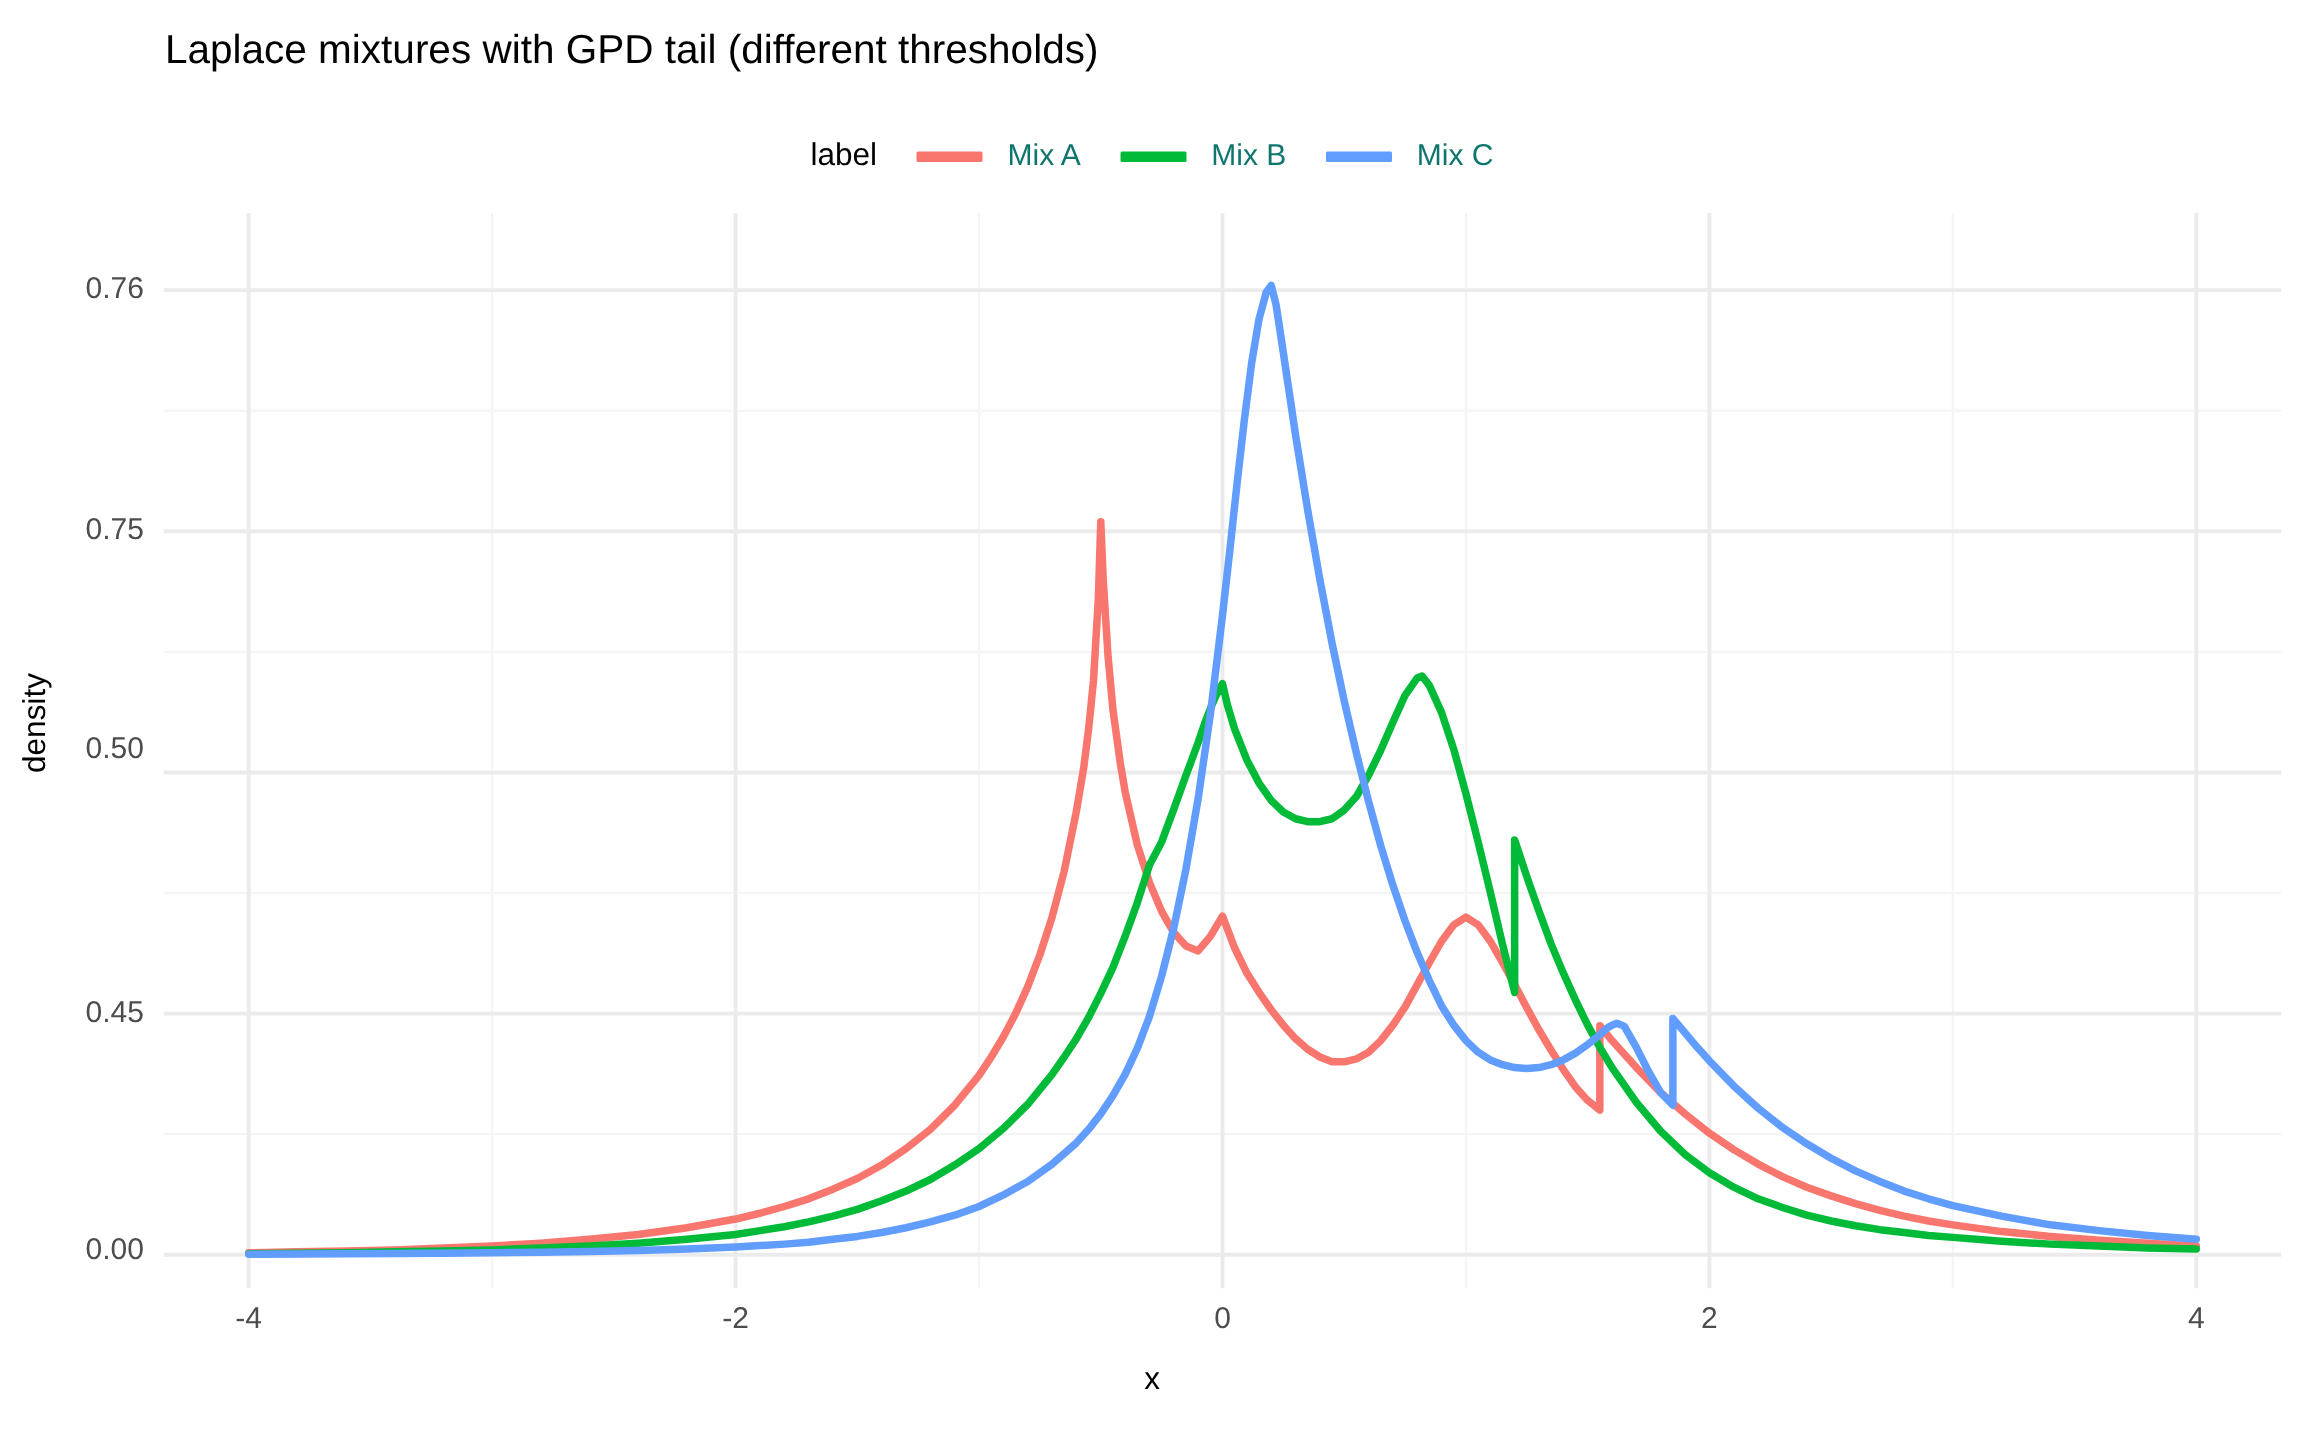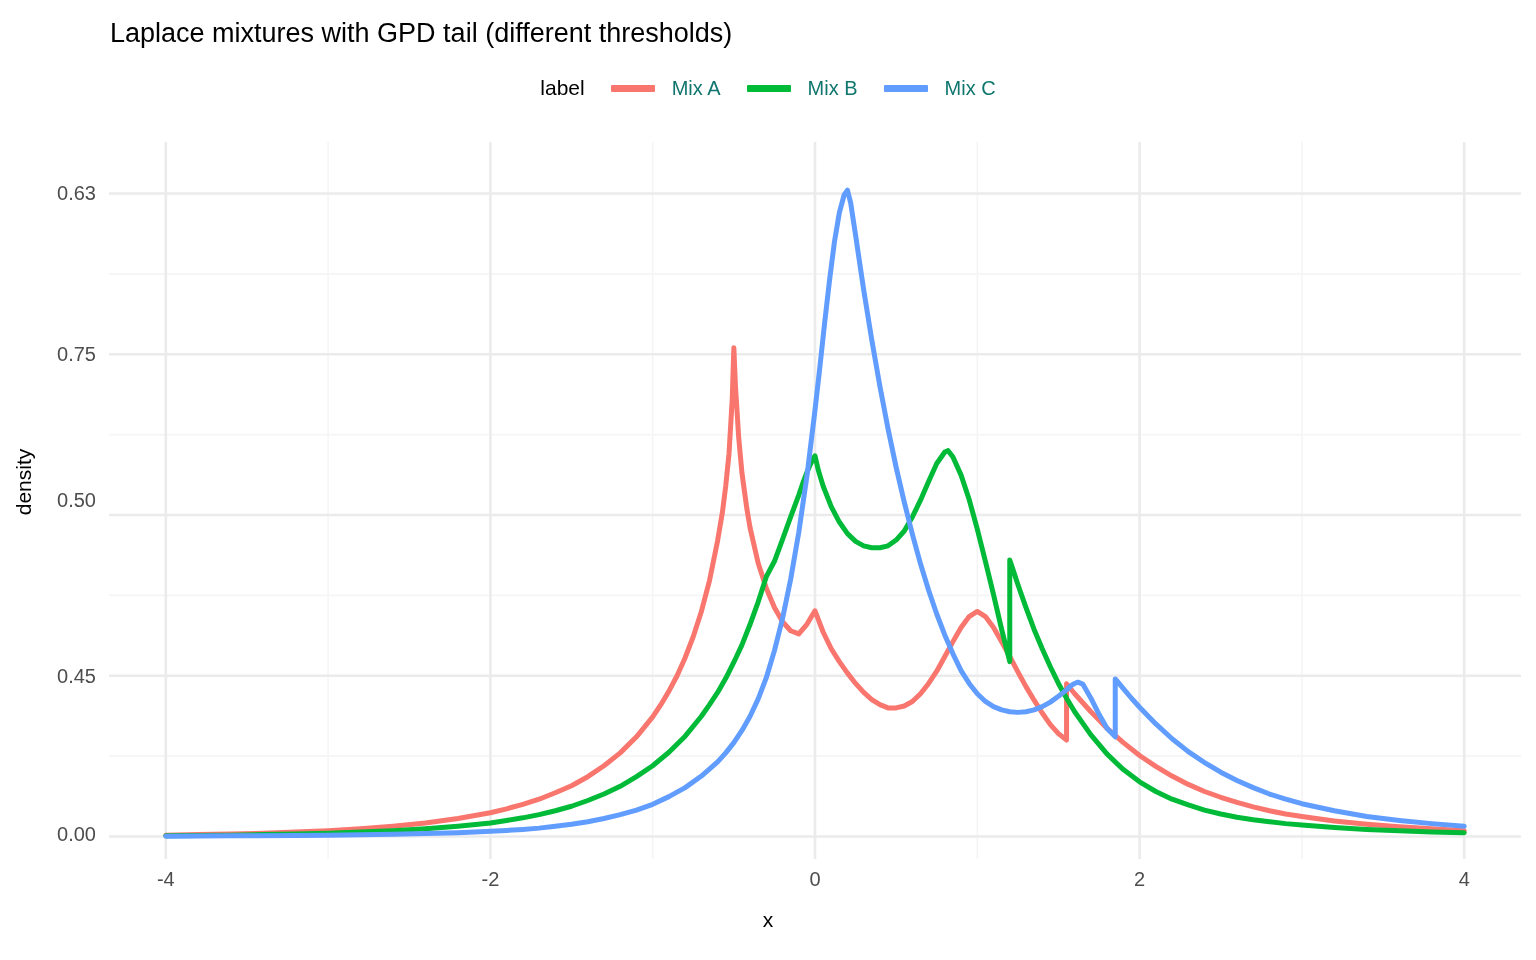--- a/index.html
+++ b/index.html
@@ -27,21 +27,21 @@
     top: 18px;
     font-size: 27px;
     color: #000000;
     white-space: nowrap;
     letter-spacing: 0px;
   }
   
   #legend {
     position: absolute;
     left: 0;
-    top: 76px;
+    top: 92px;
     width: 1536px;
     display: flex;
     justify-content: center;
     align-items: center;
     gap: 0px;
   }
   #legend-title {
     font-size: 21px;
     color: #000000;
     margin-right: 26px;
@@ -187,21 +187,21 @@
           <path d="M56.80,694.17 L121.72,693.85 L186.64,693.53 L219.10,693.21 L251.56,692.82 L284.02,692.31 L316.48,691.60 L348.94,690.63 L381.40,689.35 L397.63,688.38 L413.86,687.42 L430.09,686.13 L446.32,684.20 L462.55,682.28 L478.78,679.70 L495.01,676.49 L511.24,672.63 L527.47,668.13 L543.70,662.34 L559.93,654.62 L576.16,645.62 L592.39,634.05 L608.62,619.90 L616.74,610.90 L624.85,600.61 L632.97,588.39 L641.08,574.24 L649.20,556.88 L657.31,535.66 L665.43,508.65 L673.54,476.50 L681.66,437.27 L689.77,390.33 L697.89,334.39 L706.00,268.15 L710.87,225.07 L715.74,180.05 L720.61,137.61 L725.48,99.67 L730.34,70.74 L735.21,52.73 L738.46,48.23 L741.71,61.09 L746.57,93.24 L754.69,147.90 L762.80,198.06 L770.92,244.36 L779.03,286.80 L787.15,325.38 L795.26,360.11 L803.38,392.26 L811.49,421.84 L819.61,448.21 L827.72,472.00 L835.84,493.22 L843.95,511.87 L852.07,528.59 L860.18,541.45 L868.30,551.74 L876.41,559.45 L884.53,564.60 L892.64,567.81 L900.76,569.74 L908.87,570.38 L916.99,569.74 L925.10,567.81 L933.22,564.60 L941.33,560.10 L949.45,554.31 L957.56,547.88 L962.43,543.38 L965.68,541.45 L968.92,540.16 L973.79,542.09 L981.91,556.24 L990.02,572.31 L998.14,586.46 L1006.25,594.82 L1006.25,536.95 L1014.37,546.59 L1022.48,556.24 L1030.60,565.24 L1046.83,581.96 L1063.06,596.75 L1079.29,609.61 L1095.52,620.54 L1111.75,630.19 L1127.98,638.55 L1144.21,645.62 L1160.44,652.05 L1176.67,657.20 L1192.90,661.70 L1225.36,668.77 L1257.82,674.56 L1290.28,678.42 L1322.74,681.63 L1355.20,684.20" fill="none" stroke="#619CFF" stroke-width="5" stroke-linejoin="round" stroke-linecap="round"></path>
         </g>
     </svg>
   </div>
 
   <div id="y-axis-labels">
       <div class="y-tick-label" style="top: 692px;">0.00</div>
       <div class="y-tick-label" style="top: 533.731px;">0.45</div>
       <div class="y-tick-label" style="top: 358px;">0.50</div>
       <div class="y-tick-label" style="top: 212.206px;">0.75</div>
-      <div class="y-tick-label" style="top: 51.4439px;">0.63</div>
+      <div class="y-tick-label" style="top: 51.4439px;">0.76</div>
     </div>
   <div id="x-axis-labels">
       <div class="x-tick-label" style="left: 56.8046px;">-4</div>
       <div class="x-tick-label" style="left: 381.402px;">-2</div>
       <div class="x-tick-label" style="left: 706px;">0</div>
       <div class="x-tick-label" style="left: 1030.6px;">2</div>
       <div class="x-tick-label" style="left: 1355.2px;">4</div>
     </div>
 
   <div id="x-axis-title">x</div>

